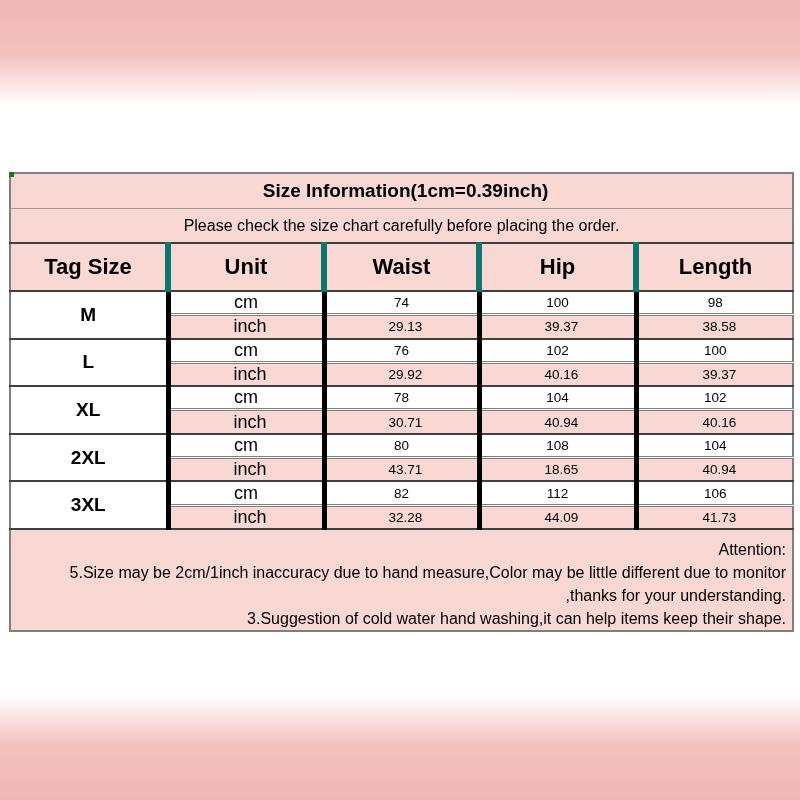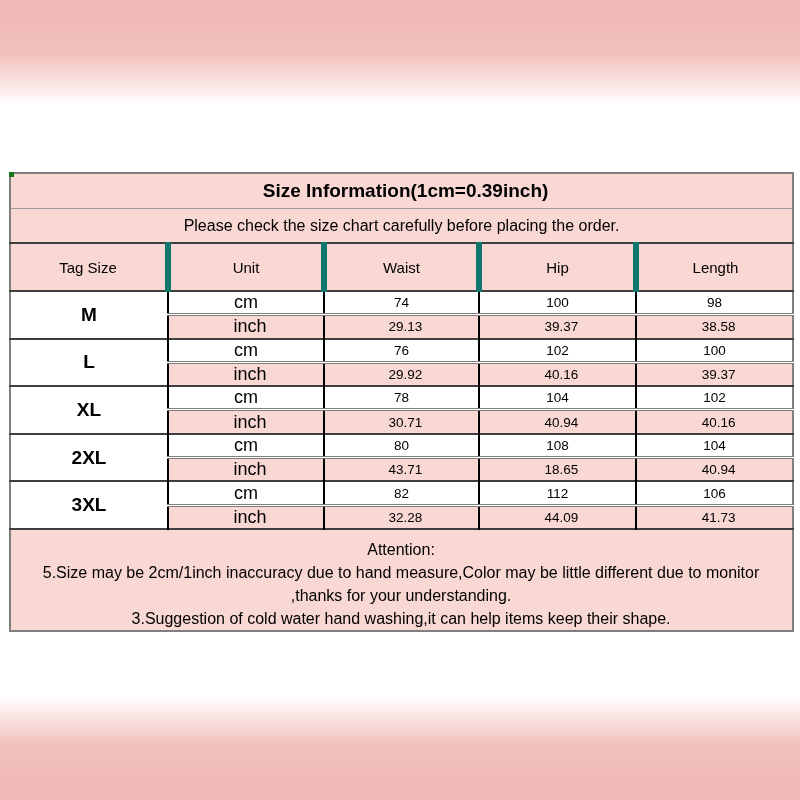--- a/index.html
+++ b/index.html
@@ -34,39 +34,39 @@
   }
   td, th { padding: 0; text-align: center; vertical-align: middle; overflow: hidden; }
   .title-row td {
     background: #f9d7d3; font-weight: bold; font-size: 19px; height: 34px; padding-left: 8px;
   }
   .subtitle-row td {
     background: #f9d7d3; font-size: 16px; height: 33px;
     border-top: 1px solid #9b9b9b;
   }
   .header-row th {
-    background: #f9d7d3; font-weight: normal; font-size: 15px; height: 46px;
+    background: #f9d7d3; font-weight: bold; font-size: 22px; height: 46px;
     border-top: 2px solid #3f3f3f;
     border-bottom: 2px solid #3f3f3f;
     margin-left: 47px;
   }
   .header-row th + th { border-left: 6px solid #0f766e; }
   .cm-row, .inch-row { height: 23.8px; }
   .cm-row td { background: #ffffff; }
   .inch-row td { background: #f9d7d3; padding-left: 8px; }
   td.tag { background: #ffffff; font-weight: bold; font-size: 19px; }
   td.unit { font-size: 18px; }
   td.num { font-size: 13.5px; }
-  td.unit, td.num { border-left: 2px solid #000000; }
+  td.unit, td.num { border-left: 5px solid #000000; }
   .cm-row td { border-top: 2px solid #3f3f3f; }
   .inch-row td.unit, .inch-row td.num { border-top: 3px double #7f7f7f; }
   .attention-row td {
     background: #f9d7d3;
     border-top: 2px solid #3f3f3f;
-    text-align: center; vertical-align: top;
+    text-align: right; vertical-align: top;
     font-size: 16px;
     height: 90px;
     padding: 8px 6px 0 5px;
   }
   .attention-row div { line-height: 23px; white-space: nowrap; }
 </style>
 </head>
 <body>
 
 <div class="band top"></div>

